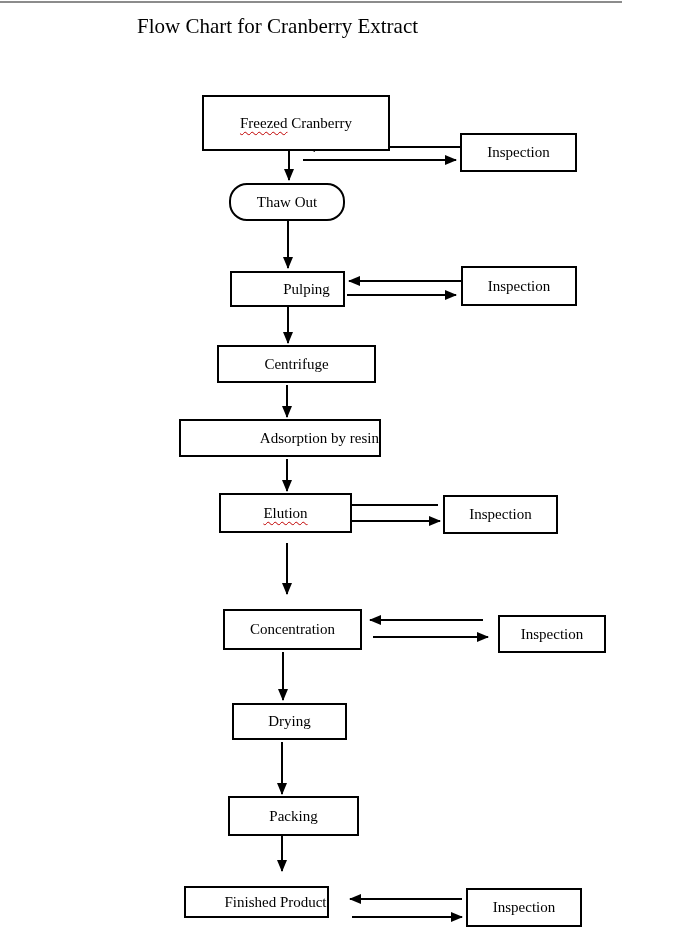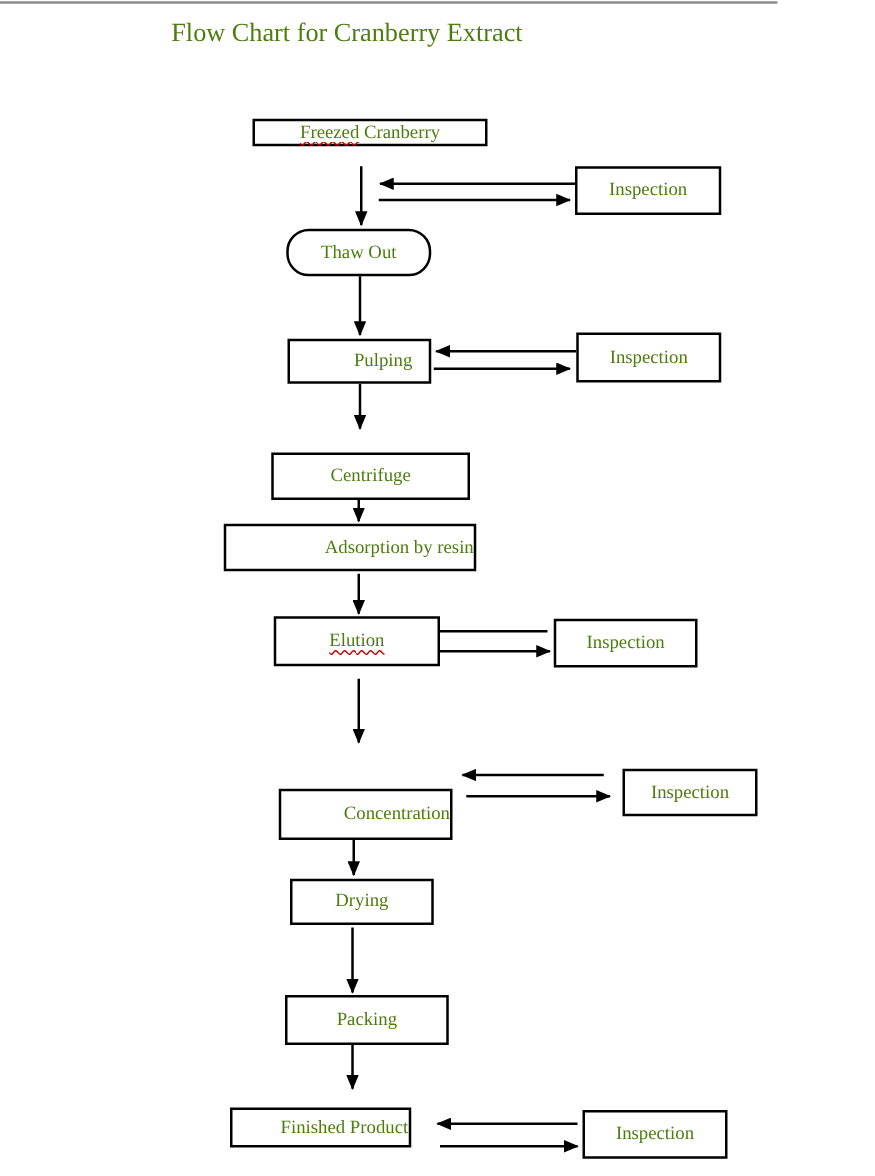--- a/index.html
+++ b/index.html
@@ -7,21 +7,21 @@
     padding: 0;
     background: #ffffff;
   }
   .page {
     position: relative;
     width: 700px;
     height: 941px;
     background: #ffffff;
     overflow: hidden;
     font-family: "Liberation Serif", serif;
-    color: #4d7c0f;
+    color: #000000;
   }
   .top-rule {
     position: absolute;
     left: 0;
     top: 1px;
     width: 622px;
     height: 2px;
     background: #8c8c8c;
   }
   .chart-title {
@@ -57,30 +57,30 @@
     text-align: center;
   }
   .misspelled {
     text-decoration: underline;
     text-decoration-style: wavy;
     text-decoration-color: #c00000;
     text-decoration-thickness: 1px;
     text-underline-offset: 3px;
   }
   
-  .n-freezed        { left:202px; top:95px;  width:188px; height:22px; }
+  .n-freezed        { left:202px; top:95px;  width:188px; height:56px; }
   .n-insp1          { left:460px; top:133px; width:117px; height:39px; }
   .n-thaw           { left:229px; top:183px; width:116px; height:38px;border-radius:18px; }
   .n-pulping        { left:230px; top:271px; width:115px; height:36px;padding-left:38px; }
   .n-insp2          { left:461px; top:266px; width:116px; height:40px; }
-  .n-centrifuge     { left:217px; top:345px; width:159px; height:38px;margin-top:17px; }
+  .n-centrifuge     { left:217px; top:345px; width:159px; height:38px; }
   .n-adsorption     { left:179px; top:419px; width:202px; height:38px;justify-content:flex-end; }
   .n-elution        { left:219px; top:493px; width:133px; height:40px; }
   .n-insp3          { left:443px; top:495px; width:115px; height:39px; }
-  .n-concentration  { left:223px; top:631px; width:139px; height:41px;justify-content:flex-end; }
+  .n-concentration  { left:223px; top:609px; width:139px; height:41px; }
   .n-insp4          { left:498px; top:615px; width:108px; height:38px; }
   .n-drying         { left:232px; top:703px; width:115px; height:37px;align-items:center; }
   .n-packing        { left:228px; top:796px; width:131px; height:40px; }
   .n-finished       { left:184px; top:886px; width:145px; height:32px;padding-left:38px; }
   .n-insp5          { left:466px; top:888px; width:116px; height:39px; }
 </style>
 </head>
 <body>
 
 <div class="page">

